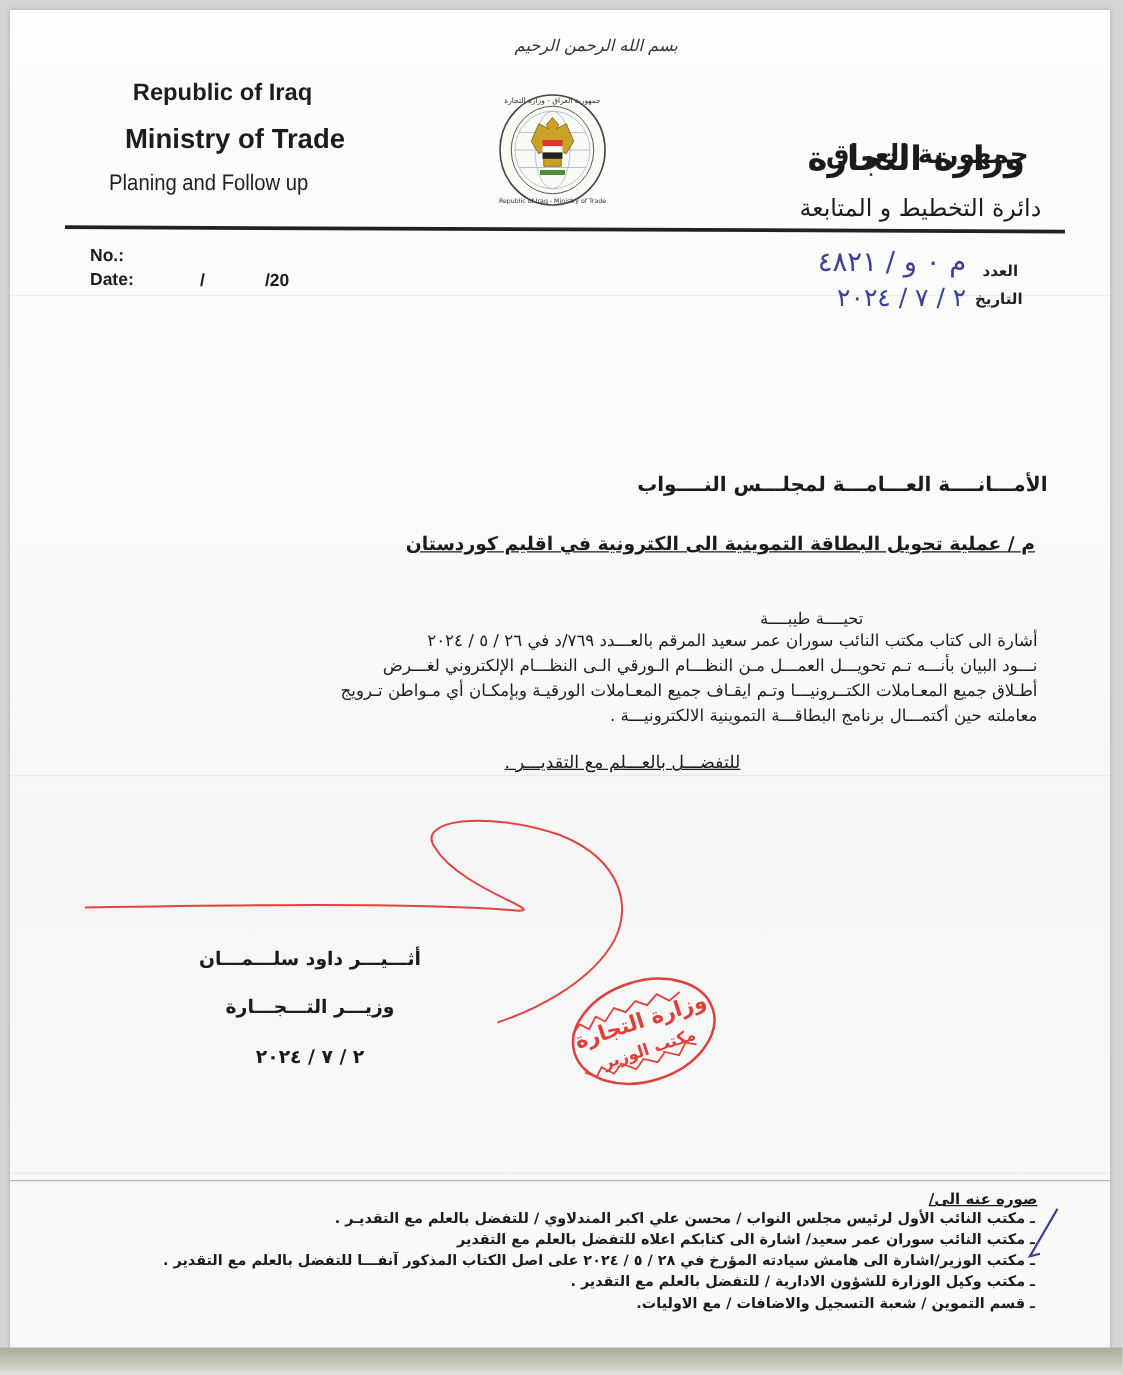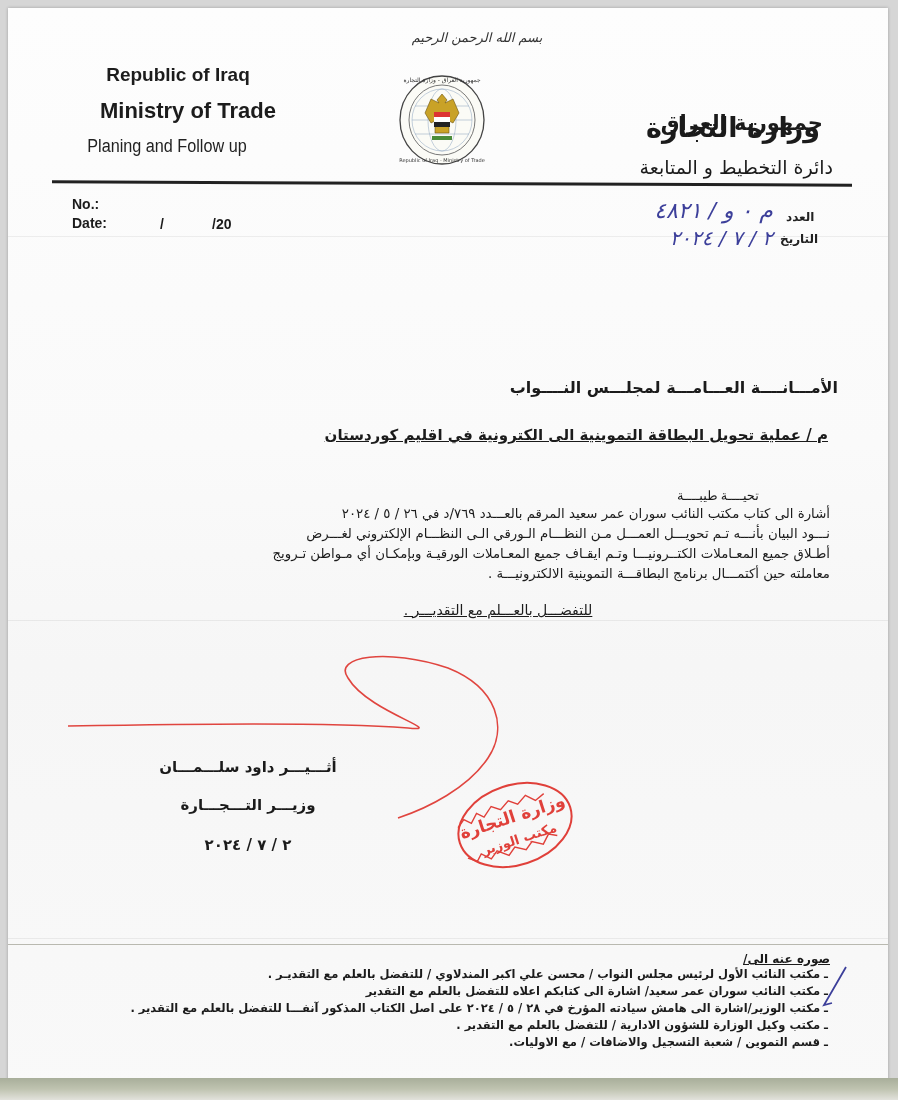--- a/index.html
+++ b/index.html
@@ -12,21 +12,21 @@
   .paper {
     position: absolute; left: 8px; top: 8px; width: 880px; height: 1092px;
     background: linear-gradient(180deg, #fdfdfd 0%, #fafafa 40%, #f6f6f6 60%, #f9f9f9 100%);
     box-shadow: 0 0 3px rgba(0,0,0,0.25);
   }
   .abs { position: absolute; }
   .en { font-family: "Liberation Sans", sans-serif; color: #1c1c1c; font-weight: bold; }
   .ar { font-family: "DejaVu Sans", sans-serif; direction: rtl; color: #1b1b1b; }
   .rule { position: absolute; background: #222; }
   .fold { position: absolute; left: 0; width: 880px; height: 1px; background: rgba(0,0,0,0.06); }
-  .blue { color: #3c3f9a; font-family: "DejaVu Sans", sans-serif; font-style: italic; }
+  .blue { color: #3c3f9a; font-family: "DejaVu Sans", sans-serif; }
   .stamp-text { fill: #e0403a; font-family: "DejaVu Sans", sans-serif; font-weight: bold; }
   .cc-item { font-size: 11.5px; font-weight: bold; line-height: 17px; white-space: nowrap; }
   .green-band {
     position: absolute; left: 0; top: 1078px; width: 898px; height: 22px;
     background: linear-gradient(180deg, #a8ae9a 0%, #bfc3b0 50%, #e2e2dc 100%);
   }
 </style>
 </head>
 <body>
 
@@ -77,21 +77,21 @@
 
   <div class="abs ar" style="left:778px; top:202px; font-size:12px; font-weight:bold; color:#222;">العدد</div>
   <div class="abs ar" style="left:772px; top:224px; font-size:12px; font-weight:bold; color:#222;">التاريخ</div>
   <div class="abs blue" style="left:600px; top:190px; width:165px; text-align:right; direction:rtl; font-size:22px;">م ٠ و / ٤٨٢١</div>
   <div class="abs blue" style="left:640px; top:218px; width:125px; text-align:right; direction:rtl; font-size:20px;">٢ / ٧ / ٢٠٢٤</div>
 
   <div class="abs ar" style="left:390px; top:370px; width:440px; text-align:right; font-size:16px; font-weight:bold;">الأمـــانــــة العـــامـــة لمجلـــس النــــواب</div>
 
   <div class="abs ar" style="left:200px; top:418px; width:620px; text-align:right; font-size:15px; font-weight:bold; text-decoration:underline;">م / عملية تحويل البطاقة التموينية الى الكترونية في اقليم كوردستان</div>
 
-  <div class="abs ar" style="left:600px; top:480px; width:220px; text-align:center; font-size:13px;font-family:Liberation Serif, serif;">تحيــــة طيبــــة</div>
+  <div class="abs ar" style="left:600px; top:480px; width:220px; text-align:left; font-size:13px;">تحيــــة طيبــــة</div>
 
   <div class="abs ar" style="left:82px; top:496px; width:740px; font-size:13.3px; line-height:20px; text-align:justify;">
     <div style="white-space:nowrap; text-align:right;">أشارة الى كتاب مكتب النائب سوران عمر سعيد المرقم بالعـــدد ٧٦٩/د في ٢٦ / ٥ / ٢٠٢٤</div>
     <div style="white-space:nowrap; text-align:right;">نـــود البيان بأنـــه تـم تحويـــل العمـــل مـن النظـــام الـورقي الـى النظـــام الإلكتروني لغـــرض</div>
     <div style="white-space:nowrap; text-align:right;">أطـلاق جميع المعـاملات الكتــرونيـــا وتـم ايقـاف جميع المعـاملات الورقيـة وبإمكـان أي مـواطن تـرويج</div>
     <div style="white-space:nowrap; text-align:right;">معاملته حين أكتمـــال برنامج البطاقـــة التموينية الالكترونيـــة .</div>
   </div>
 
   <div class="abs ar" style="left:340px; top:594px; width:300px; text-align:center; font-size:14px; font-weight:normal; text-decoration:underline;">للتفضـــل بالعـــلم مع التقديـــر .</div>
 

